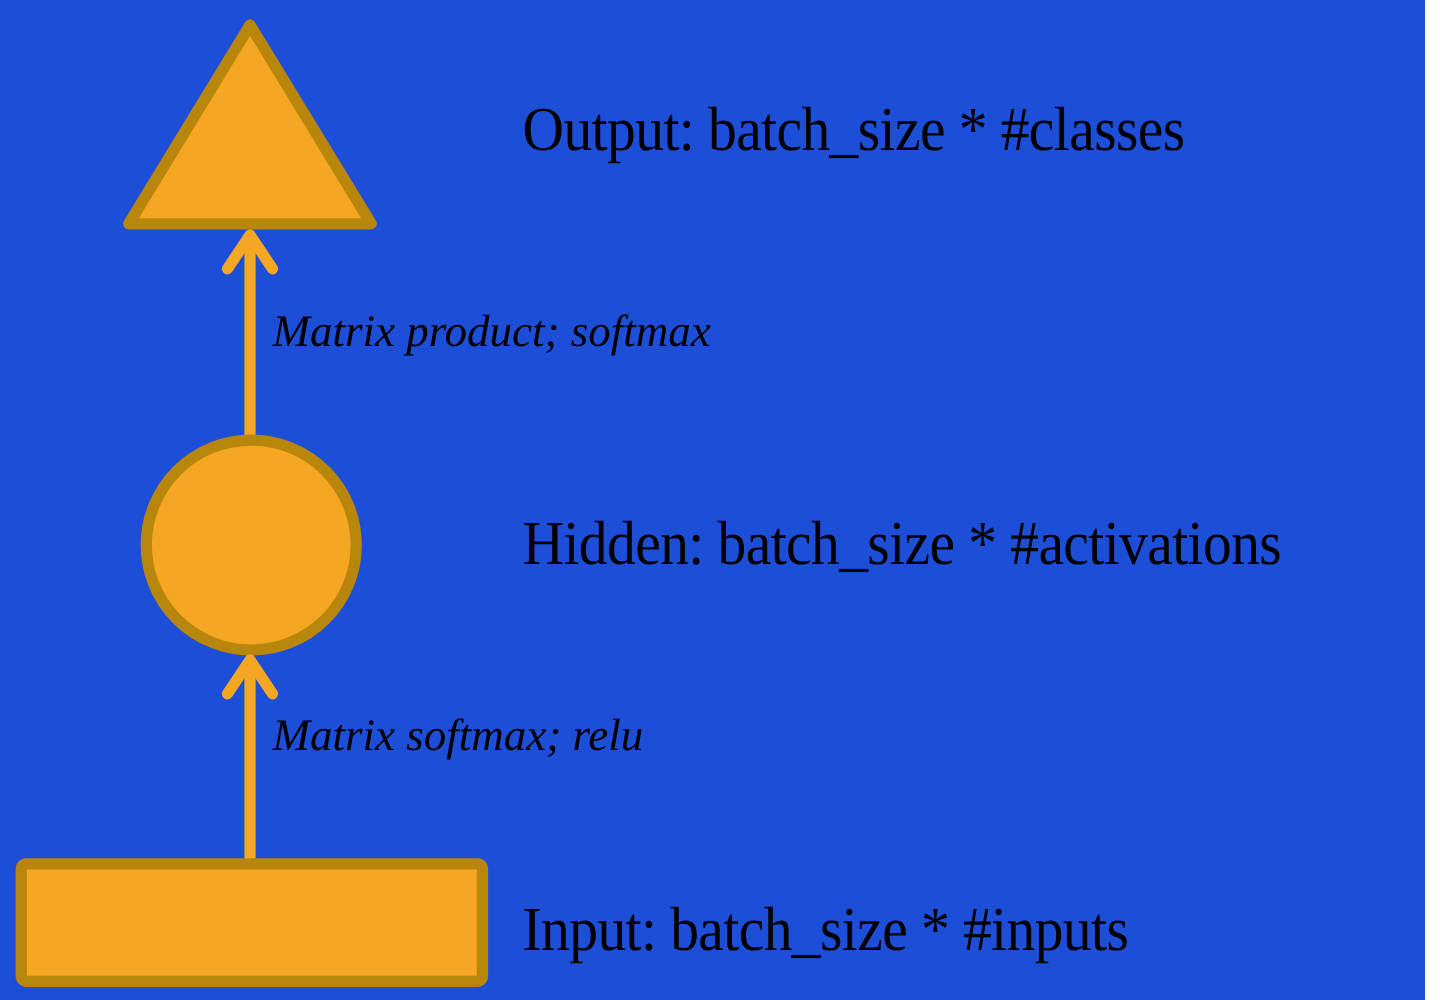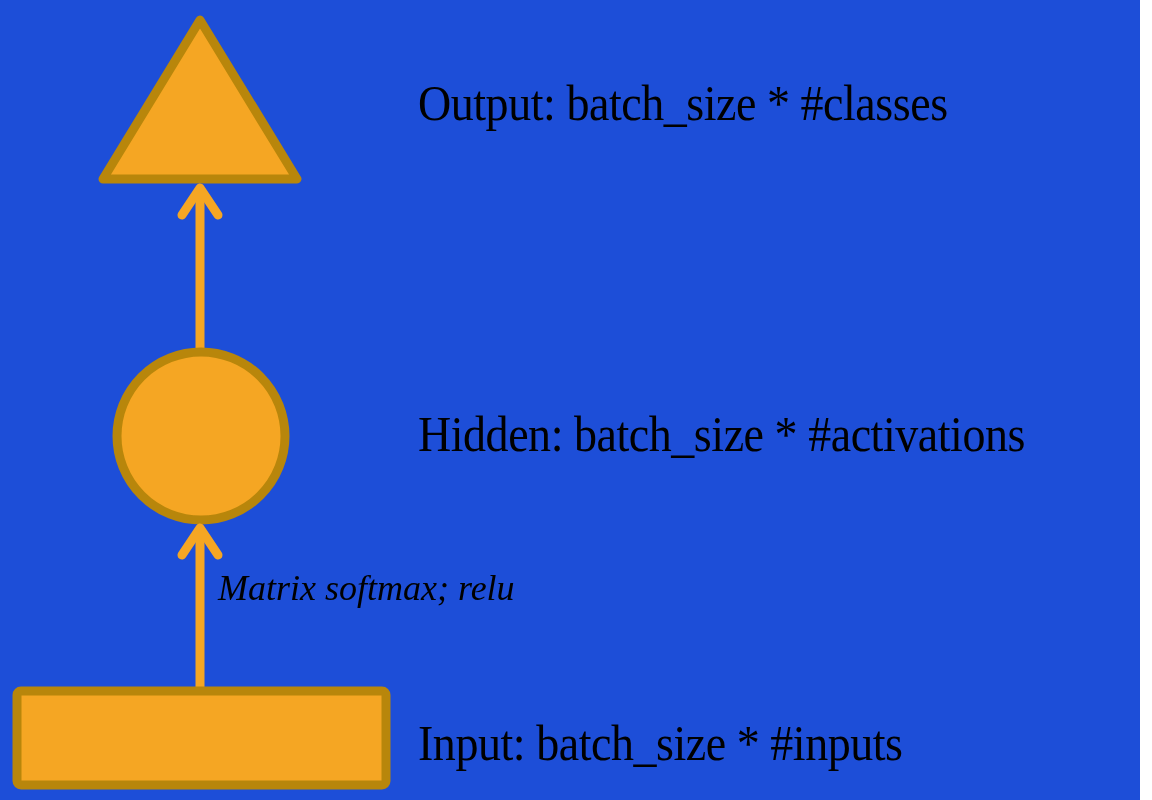--- a/index.html
+++ b/index.html
@@ -80,16 +80,17 @@
 
     <rect x="17" y="691" width="369" height="94" rx="4" ry="4" fill="#F5A623" stroke="#B8860B" stroke-width="9"></rect>
   </svg>
 
   <div class="layer-label" id="label-output">Output: batch_size * #classes</div>
 
   <div class="layer-label" id="label-hidden">Hidden: batch_size * #activations</div>
 
   <div class="layer-label" id="label-input">Input: batch_size * #inputs</div>
 
+  <div class="edge-label" id="label-softmax">Matrix product; softmax</div>
 
   <div class="edge-label" id="label-relu">Matrix softmax; relu</div>
 
 </div>
 
 </body></html>

